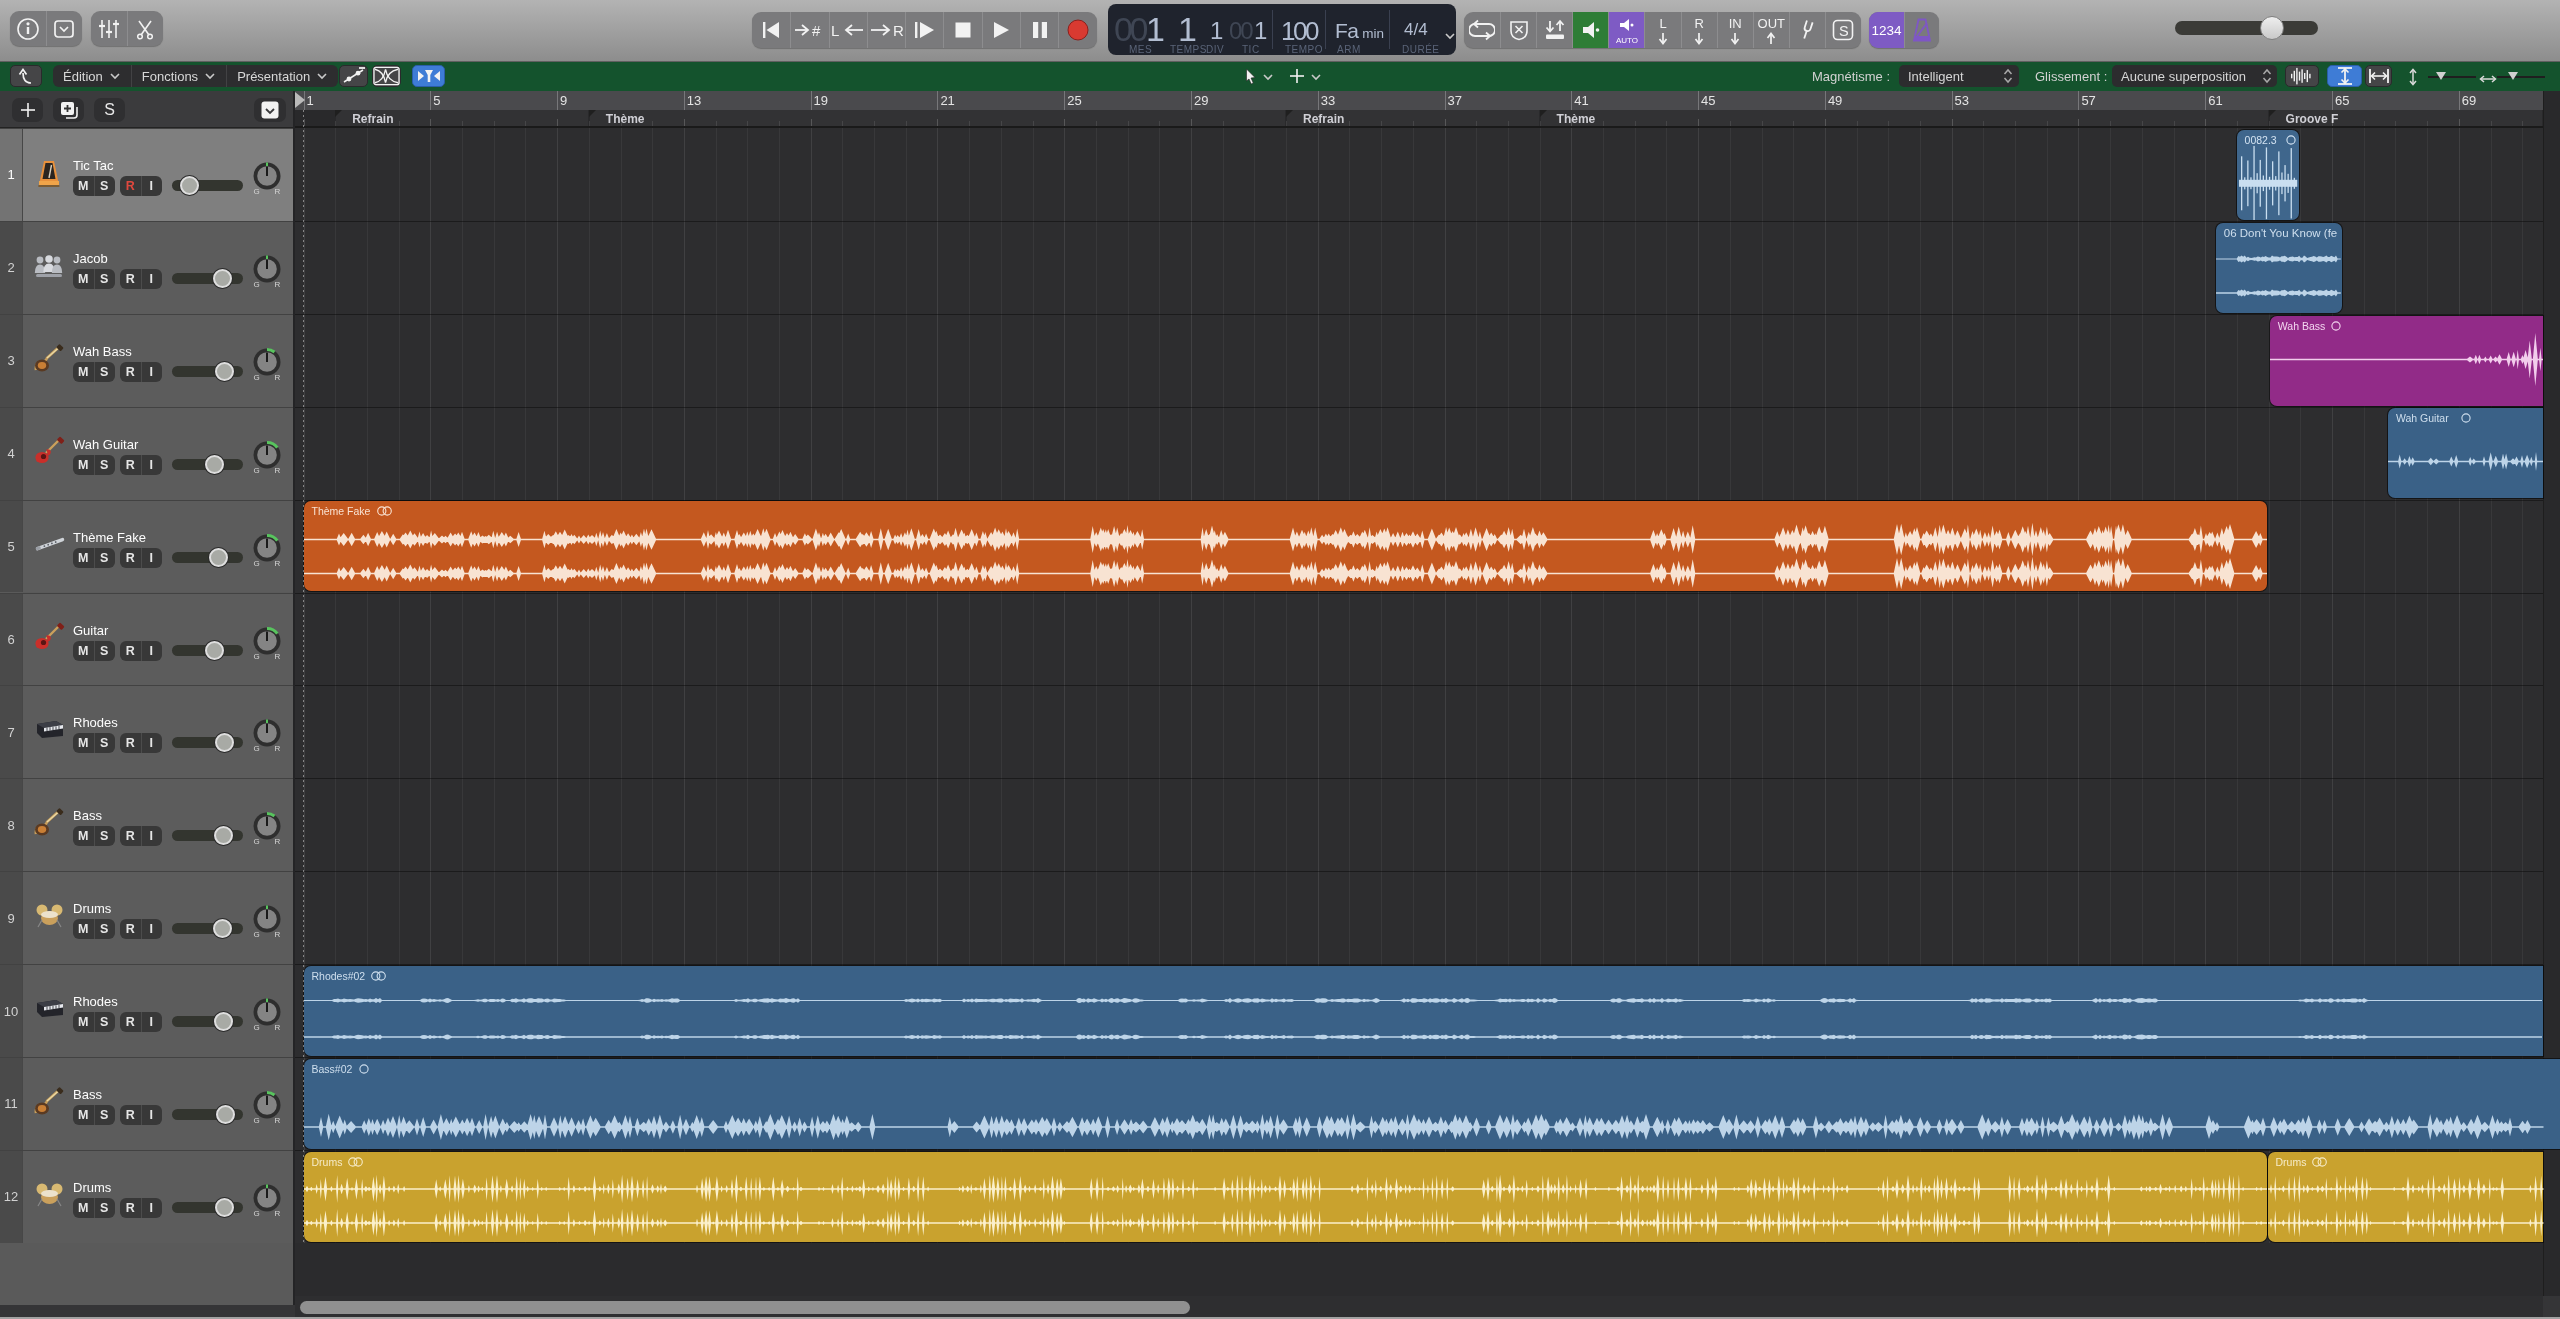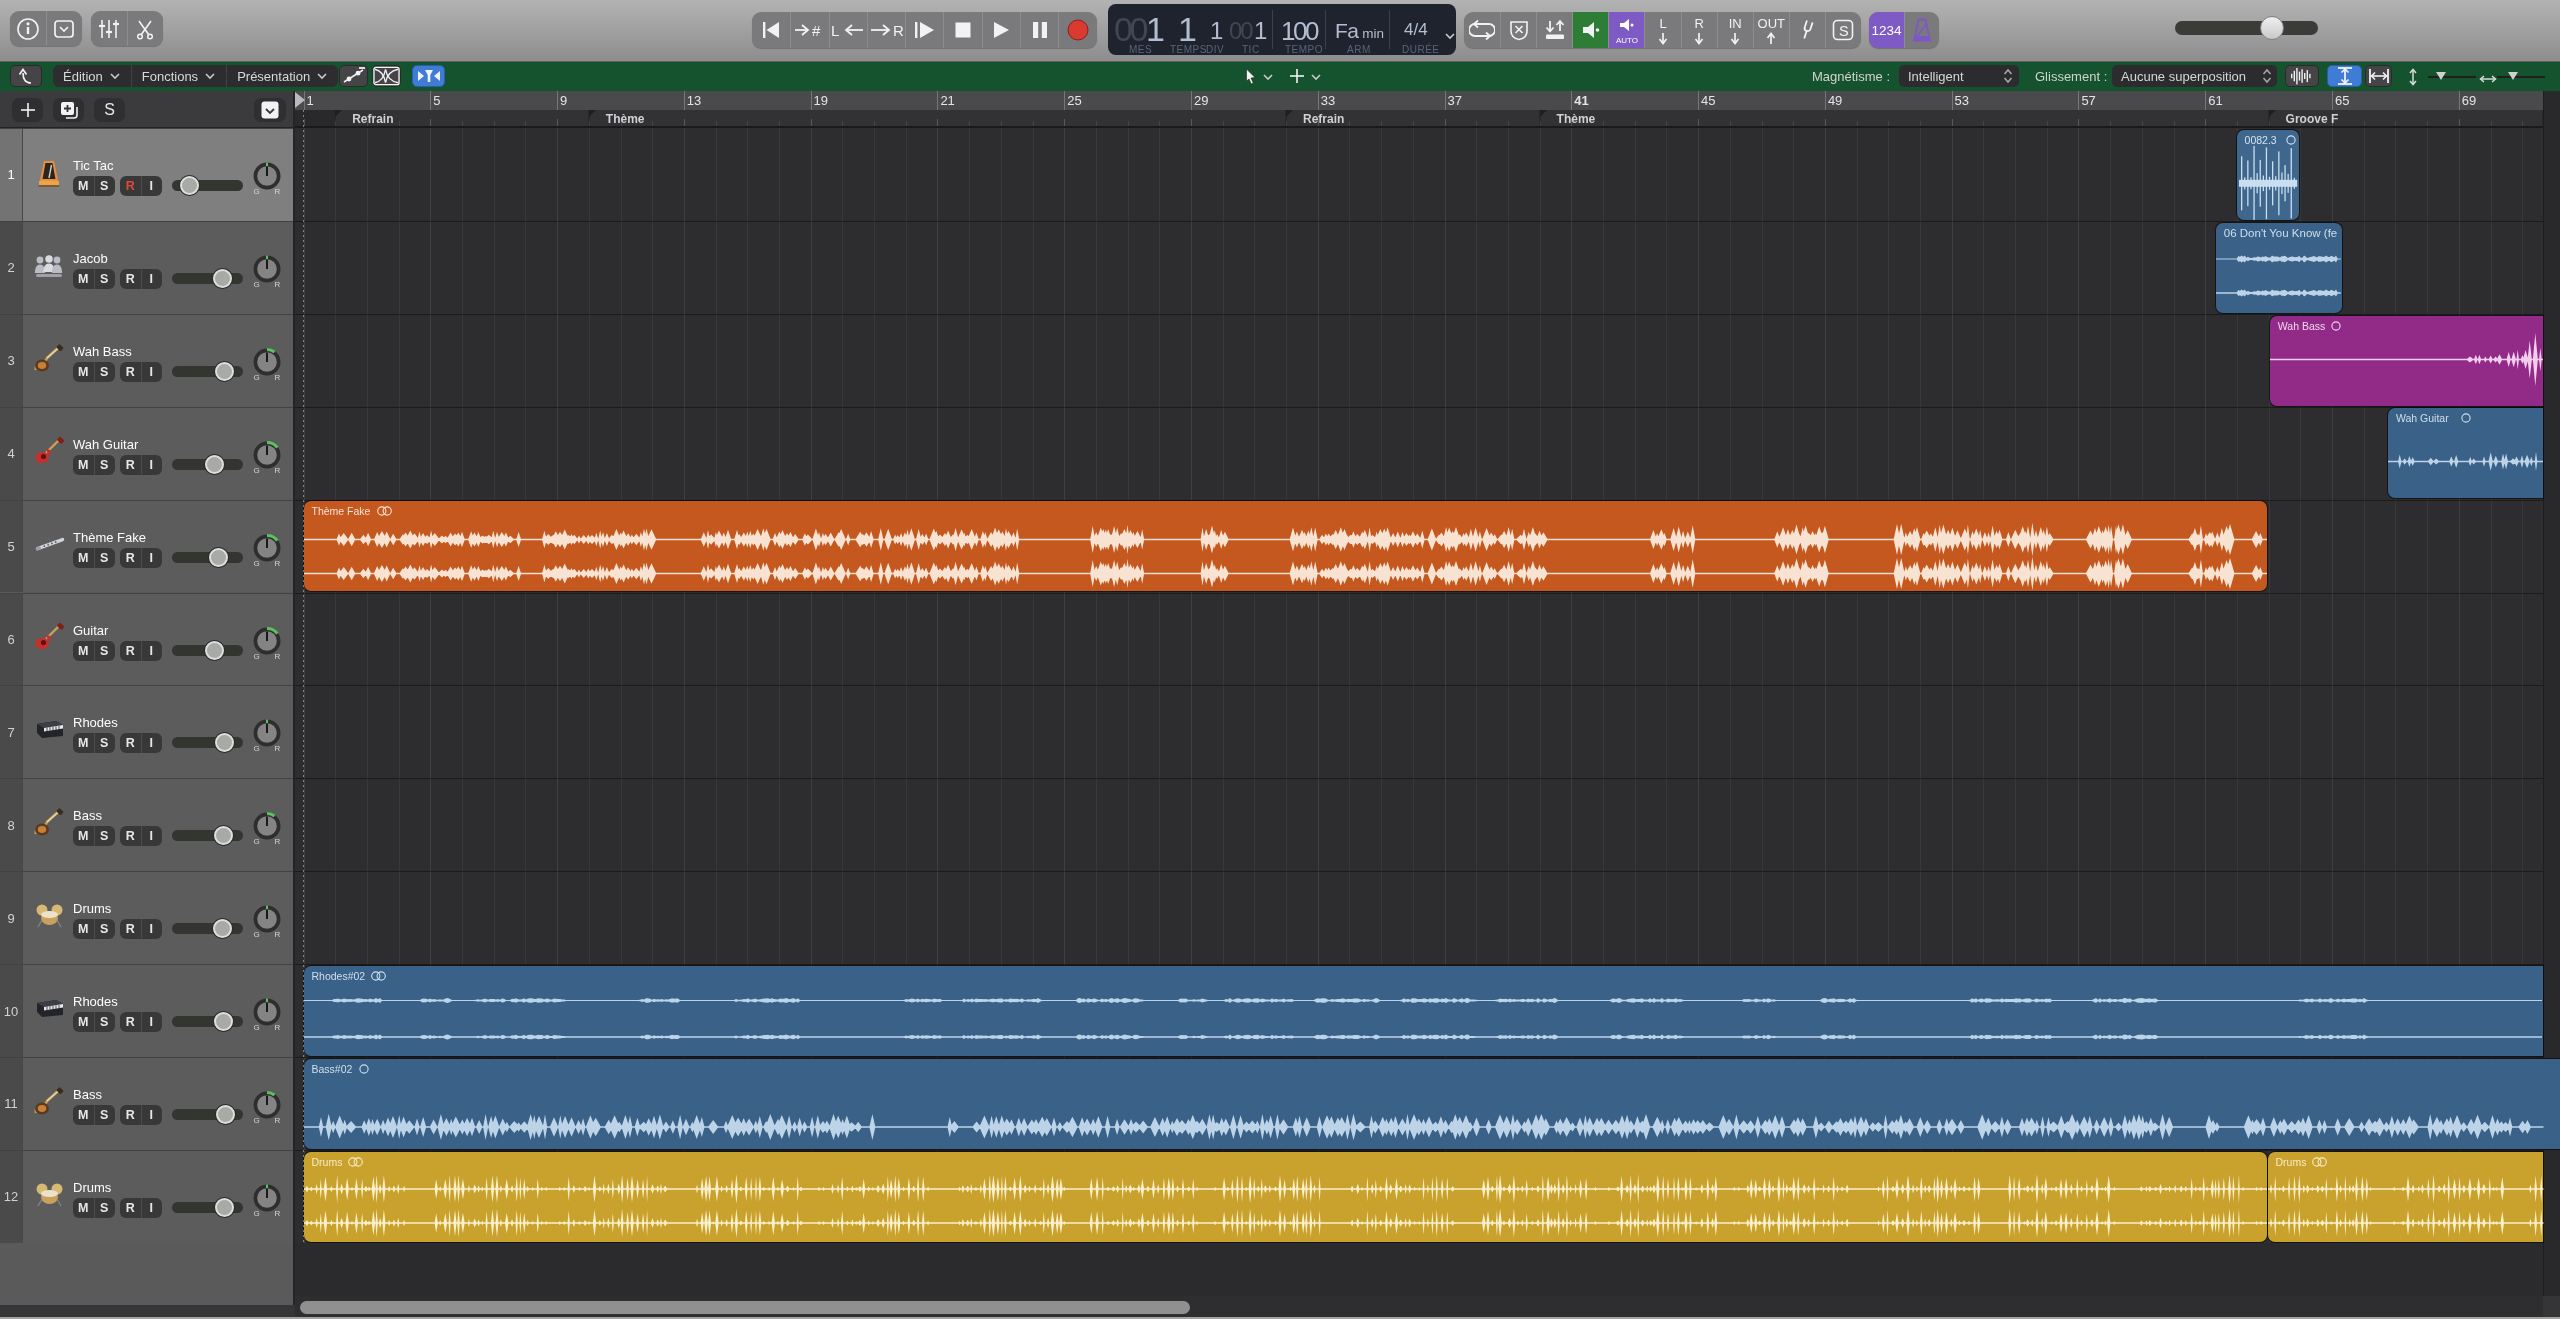--- a/index.html
+++ b/index.html
@@ -152,21 +152,21 @@
         <div class="lcdnum" style="left:102px;top:13px;font-size:24px;letter-spacing:-2px;">1</div>
         <div class="lcdlab" style="left:98px;top:40px;">DIV</div>
         <div class="lcdnum lcddim" style="left:121px;top:13px;font-size:24px;letter-spacing:-2px;">00</div>
         <div class="lcdnum" style="left:146px;top:13px;font-size:24px;">1</div>
         <div class="lcdlab" style="left:134px;top:40px;">TIC</div>
         <div class="lcddiv" style="left:164px;"></div>
         <div class="lcdnum" style="left:173px;top:12px;font-size:26px;letter-spacing:-2.5px;">100</div>
         <div class="lcdlab" style="left:177px;top:40px;">TEMPO</div>
         <div class="lcddiv" style="left:217px;"></div>
         <div class="lcdnum" style="left:227px;top:15px;font-size:21px;letter-spacing:-0.5px;">Fa<span style="font-size:13.5px;letter-spacing:0;"> min</span></div>
-        <div class="lcdlab" style="left:239px;top:40px;text-align:right;">ARM</div>
+        <div class="lcdlab" style="left:229px;top:40px;text-align:right;">ARM</div>
         <div class="lcddiv" style="left:281px;"></div>
         <div style="position:absolute;left:296px;top:16px;font-size:17px;color:#b2bdd1;">4/4</div>
         <div class="lcdlab" style="left:294px;top:40px;">DURÉE</div>
         <div style="position:absolute;left:336px;top:22px;"><svg width="12" height="8" viewBox="0 0 12 8" style="">
             <path d="M2 2 L6 6 L10 2" fill="none" stroke="#c9c9c9" stroke-width="1.6"></path>
           </svg></div>
       </div>
       <div class="tbgroup" style="left:1464px;width:397px;top:12px;height:36px;">
         <div class="tbcell" style="width:36.1px;">
           <svg width="26" height="22" viewBox="0 0 26 22" style="">
@@ -404,21 +404,21 @@
       <div class="rulnum" style="left:645.4px;">21</div>
       <div class="rultick" style="left:769.2px;"></div>
       <div class="rulnum" style="left:772.2px;">25</div>
       <div class="rultick" style="left:896.0px;"></div>
       <div class="rulnum" style="left:899.0px;">29</div>
       <div class="rultick" style="left:1022.7px;"></div>
       <div class="rulnum" style="left:1025.7px;">33</div>
       <div class="rultick" style="left:1149.5px;"></div>
       <div class="rulnum" style="left:1152.5px;">37</div>
       <div class="rultick" style="left:1276.3px;"></div>
-      <div class="rulnum" style="left:1279.3px;font-weight:bold;">41</div>
+      <div class="rulnum" style="left:1279.3px;">41</div>
       <div class="rultick" style="left:1403.1px;"></div>
       <div class="rulnum" style="left:1406.1px;">45</div>
       <div class="rultick" style="left:1529.9px;"></div>
       <div class="rulnum" style="left:1532.9px;">49</div>
       <div class="rultick" style="left:1656.6px;"></div>
       <div class="rulnum" style="left:1659.6px;">53</div>
       <div class="rultick" style="left:1783.4px;"></div>
       <div class="rulnum" style="left:1786.4px;">57</div>
       <div class="rultick" style="left:1910.2px;"></div>
       <div class="rulnum" style="left:1913.2px;">61</div>

